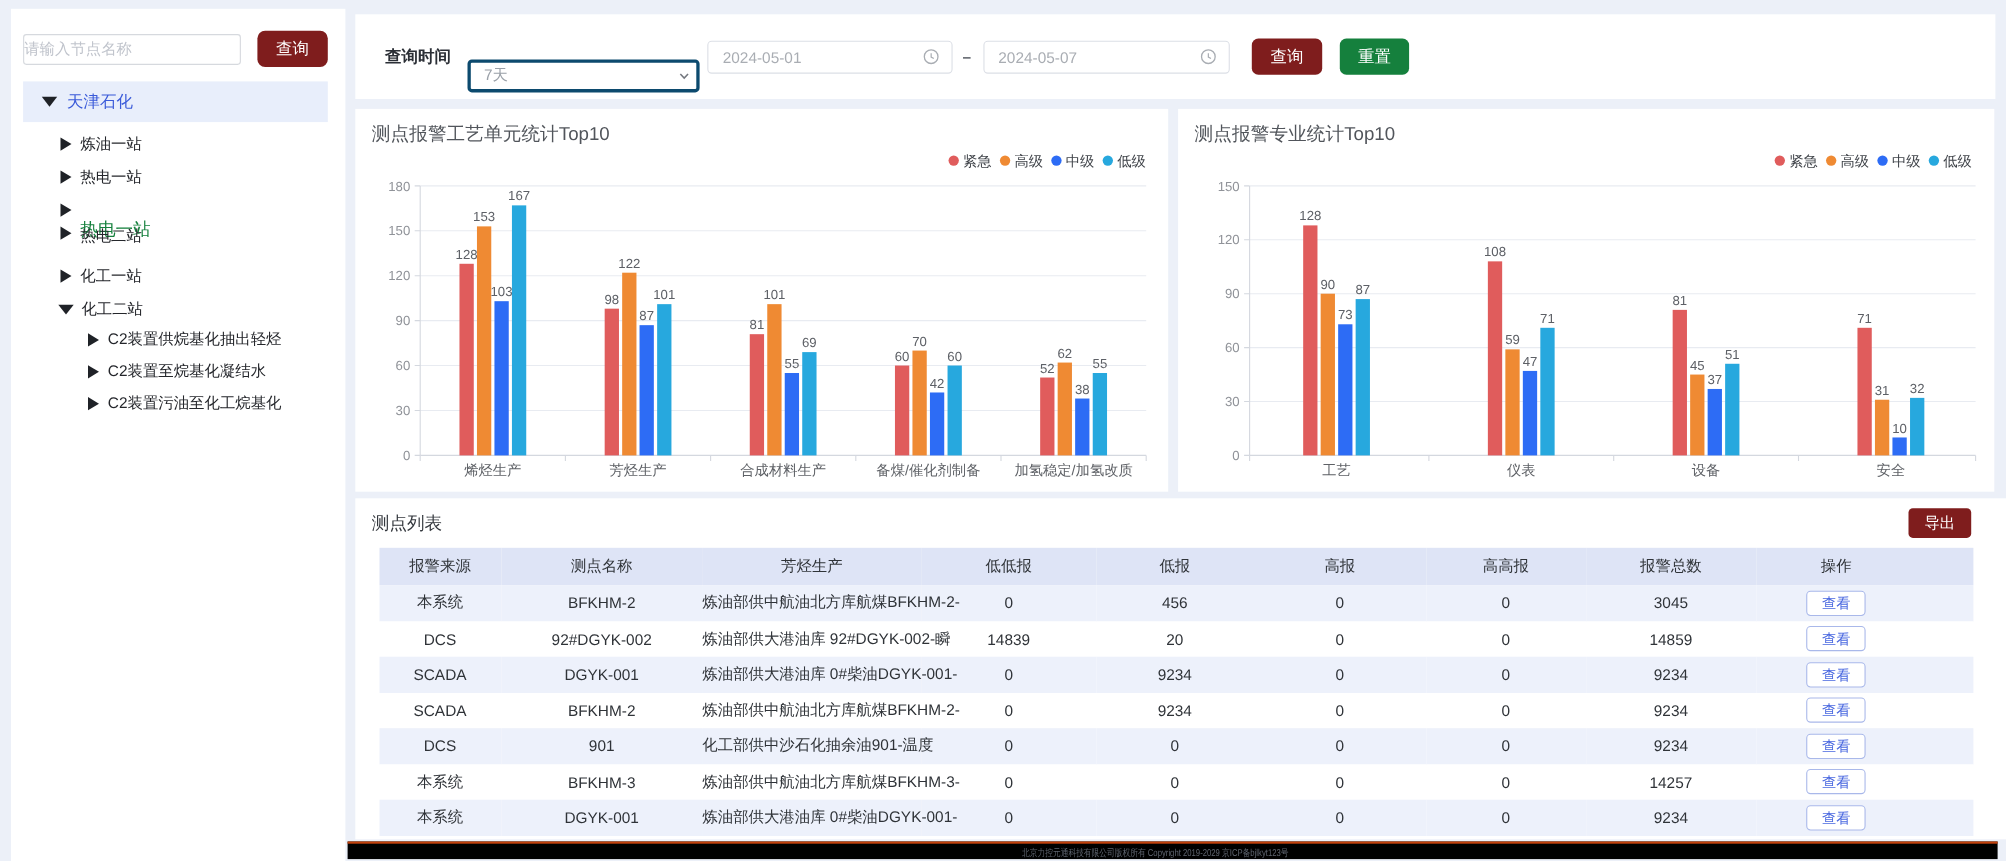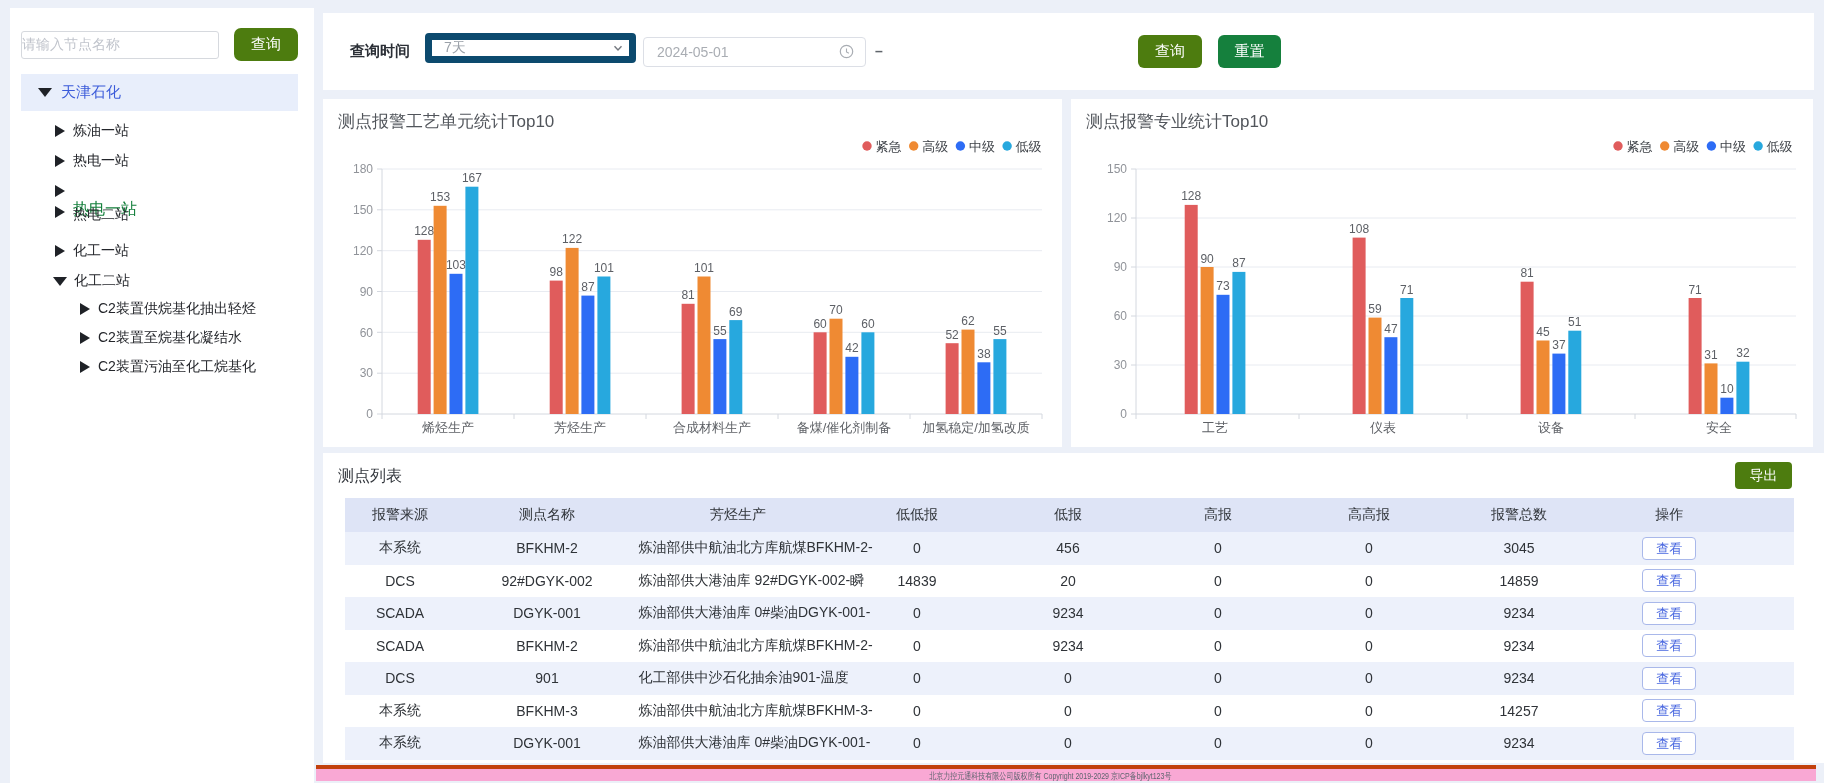--- a/index.html
+++ b/index.html
@@ -1,16 +1,16 @@
 <!DOCTYPE html>
 <html><head><meta charset="utf-8"><style>
 * { margin:0; padding:0; box-sizing:border-box; }
 html,body { width:1824px; height:783px; font-family:"Liberation Sans",sans-serif; background:#ecf0f8; position:relative; overflow:hidden; }
 .card { position:absolute; background:#fff; }
-.btn { display:flex; align-items:center; justify-content:center; color:#fff; background:#4d7c0f; }
+.btn { display:flex; align-items:center; justify-content:center; color:#fff; background:#7f1d1d; }
 .viewbtn { display:inline-block; width:54px; height:23px; line-height:21px; border:1px solid #a9b8ea; border-radius:4px; color:#4a68e0; font-size:13px; background:#fff; }
 table { border-collapse:collapse; table-layout:fixed; width:1449px; }
 th { font-size:14px; color:#4c5566; font-weight:normal; }
 th,td { text-align:center; font-size:14px; color:#2f3338; white-space:nowrap; }
 th:last-child,td:last-child { padding-right:52px; }
 thead tr { background:#dee4f6; height:34px; }
 tbody tr { height:32.5px; }
 </style></head>
 <body>
 
@@ -58,34 +58,41 @@
       <span style="margin-left:8px;font-size:14px;color:#24262b;">C2装置至烷基化凝结水</span>
     </div>
     <div style="position:absolute;left:70px;top:344px;height:30px;display:flex;align-items:center;">
       <span style="display:inline-block;width:0;height:0;border-top:6px solid transparent;border-bottom:6px solid transparent;border-left:10px solid #1f2227;"></span>
       <span style="margin-left:8px;font-size:14px;color:#24262b;">C2装置污油至化工烷基化</span>
     </div>
 </div>
 
 <div class="card" style="left:323px;top:13px;width:1491px;height:77px;">
   <span style="position:absolute;left:27px;top:29px;font-size:15px;font-weight:bold;color:#2b2f36;">查询时间</span>
-  <div style="position:absolute;left:102px;top:20px;width:211px;height:30px;border:7px solid #0c4a6e;border-radius:4px;display:flex;align-items:center;">
+  <div style="position:absolute;left:102px;top:41px;width:211px;height:30px;border:3px solid #0c4a6e;border-radius:4px;display:flex;align-items:center;">
     <span style="margin-left:12px;font-size:14px;color:#9aa0a8;flex:1;">7天</span>
     <svg width="12" height="12" style="margin-right:5px;" viewBox="0 0 12 12">
         <path d="M2.5 4.2 L6 8 L9.5 4.2" fill="none" stroke="#74787f" stroke-width="1.4"></path>
       </svg>
   </div>
   <div style="position:absolute;left:320px;top:23.5px;width:223px;height:30px;border:1px solid #dcdfe6;border-radius:4px;display:flex;align-items:center;">
     <span style="margin-left:13px;font-size:14px;color:#a9adb3;flex:1;">2024-05-01</span>
     <svg width="15" height="15" style="margin-right:11px;" viewBox="0 0 15 15">
         <circle cx="7.5" cy="7.5" r="6.2" fill="none" stroke="#a9adb3" stroke-width="1.2"></circle>
         <path d="M7.5 4.5 L7.5 7.9 L9.9 9.2" fill="none" stroke="#a9adb3" stroke-width="1.1"></path>
       </svg>
   </div>
   <span style="position:absolute;left:549px;top:30px;width:14px;text-align:center;font-size:14px;color:#5f646b;font-weight:bold;">–</span>
+  <div style="position:absolute;left:570.5px;top:23.5px;width:224px;height:30px;border:1px solid #dcdfe6;border-radius:4px;display:flex;align-items:center;">
+    <span style="margin-left:13px;font-size:14px;color:#a9adb3;flex:1;">2024-05-07</span>
+    <svg width="15" height="15" style="margin-right:11px;" viewBox="0 0 15 15">
+        <circle cx="7.5" cy="7.5" r="6.2" fill="none" stroke="#a9adb3" stroke-width="1.2"></circle>
+        <path d="M7.5 4.5 L7.5 7.9 L9.9 9.2" fill="none" stroke="#a9adb3" stroke-width="1.1"></path>
+      </svg>
+  </div>
   <div class="btn" style="position:absolute;left:815px;top:22px;width:64px;height:33px;border-radius:6px;font-size:15px;">查询</div>
   <div class="btn" style="position:absolute;left:895px;top:22px;width:63px;height:33px;border-radius:6px;font-size:15px;background:#15803d;">重置</div>
 </div>
 
 <div class="card" style="left:323px;top:99px;width:739px;height:348px;">
     <svg width="739" height="348" viewBox="0 0 739 348" style="position:absolute;left:0;top:0">
       <text x="15" y="28" font-size="17" fill="#51555b">测点报警工艺单元统计Top10</text>
       <circle cx="544.0" cy="47" r="4.7" fill="#e05c5c"></circle>
       <text x="552.5" y="51.5" font-size="13" fill="#3e4248">紧急</text>
       <circle cx="590.7" cy="47" r="4.7" fill="#ef8a33"></circle>
@@ -335,14 +342,14 @@
           <td>0</td>
           <td>0</td>
           <td>0</td>
           <td>9234</td>
           <td><span class="viewbtn">查看</span></td>
         </tr>
       </tbody>
   </table>
 </div>
 
-<div style="position:absolute;left:316px;top:765px;width:1500px;height:16px;background:#f9a8d4;border-top:4px solid #c2410c;display:flex;align-items:center;justify-content:center;padding-right:32px;padding-top:2px;">
+<div style="position:absolute;left:316px;top:765px;width:1500px;height:16px;background:#000000;border-top:2px solid #c2410c;display:flex;align-items:center;justify-content:center;padding-right:32px;padding-top:2px;">
     <span style="font-size:9px;color:#5f6570;display:inline-block;transform:scaleX(0.78);">北京力控元通科技有限公司版权所有 Copyright 2019-2029 京ICP备bjlkyt123号</span>
   </div>
 </body></html>

